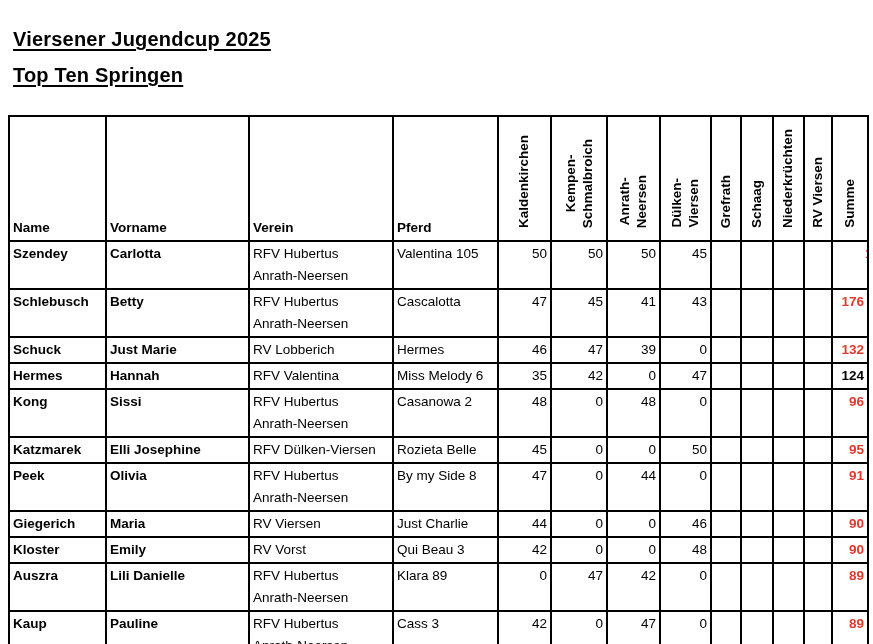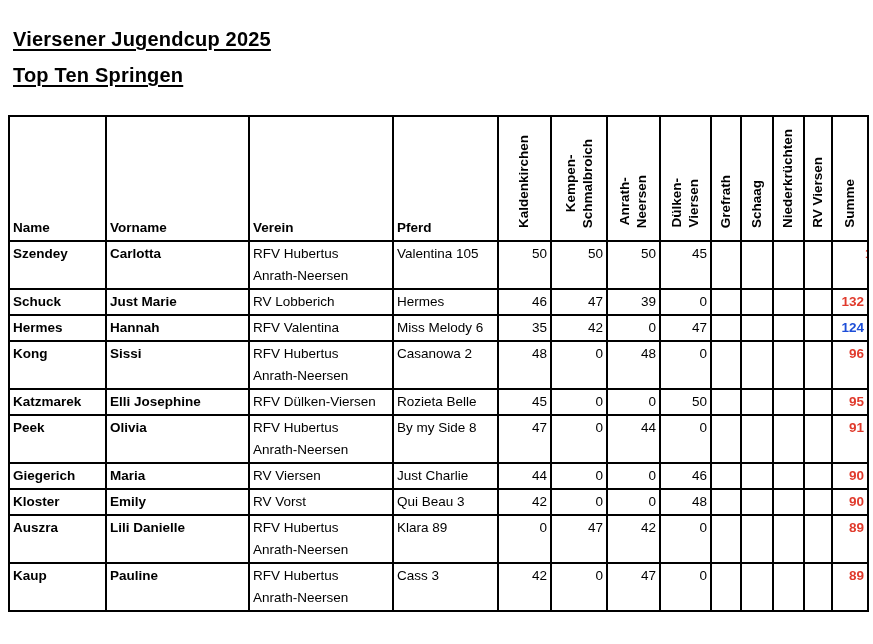--- a/index.html
+++ b/index.html
@@ -107,20 +107,36 @@
         <td class="num">50</td>
         <td class="num">50</td>
         <td class="num">50</td>
         <td class="num">45</td>
         <td class="num"></td>
         <td class="num"></td>
         <td class="num"></td>
         <td class="num"></td>
         <td class="num summe" style="color: rgb(224, 58, 44); padding-left: 32px;">195</td>
       </tr>
+      <tr class="tall">
+        <td class="bold">Schlebusch</td>
+        <td class="bold">Betty</td>
+        <td class="pre">RFV Hubertus
+Anrath-Neersen</td>
+        <td>Cascalotta</td>
+        <td class="num">47</td>
+        <td class="num">45</td>
+        <td class="num">41</td>
+        <td class="num">43</td>
+        <td class="num"></td>
+        <td class="num"></td>
+        <td class="num"></td>
+        <td class="num"></td>
+        <td class="num summe" style="color: rgb(224, 58, 44);">176</td>
+      </tr>
       <tr class="short">
         <td class="bold">Schuck</td>
         <td class="bold">Just Marie</td>
         <td class="pre">RV Lobberich</td>
         <td>Hermes</td>
         <td class="num">46</td>
         <td class="num">47</td>
         <td class="num">39</td>
         <td class="num">0</td>
         <td class="num"></td>
@@ -135,21 +151,21 @@
         <td class="pre">RFV Valentina</td>
         <td>Miss Melody 6</td>
         <td class="num">35</td>
         <td class="num">42</td>
         <td class="num">0</td>
         <td class="num">47</td>
         <td class="num"></td>
         <td class="num"></td>
         <td class="num"></td>
         <td class="num"></td>
-        <td class="num summe" style="color: #1d4ed8;">124</td>
+        <td class="num summe" style="color: #000000;">124</td>
       </tr>
       <tr class="tall">
         <td class="bold">Kong</td>
         <td class="bold">Sissi</td>
         <td class="pre">RFV Hubertus
 Anrath-Neersen</td>
         <td>Casanowa 2</td>
         <td class="num">48</td>
         <td class="num">0</td>
         <td class="num">48</td>

